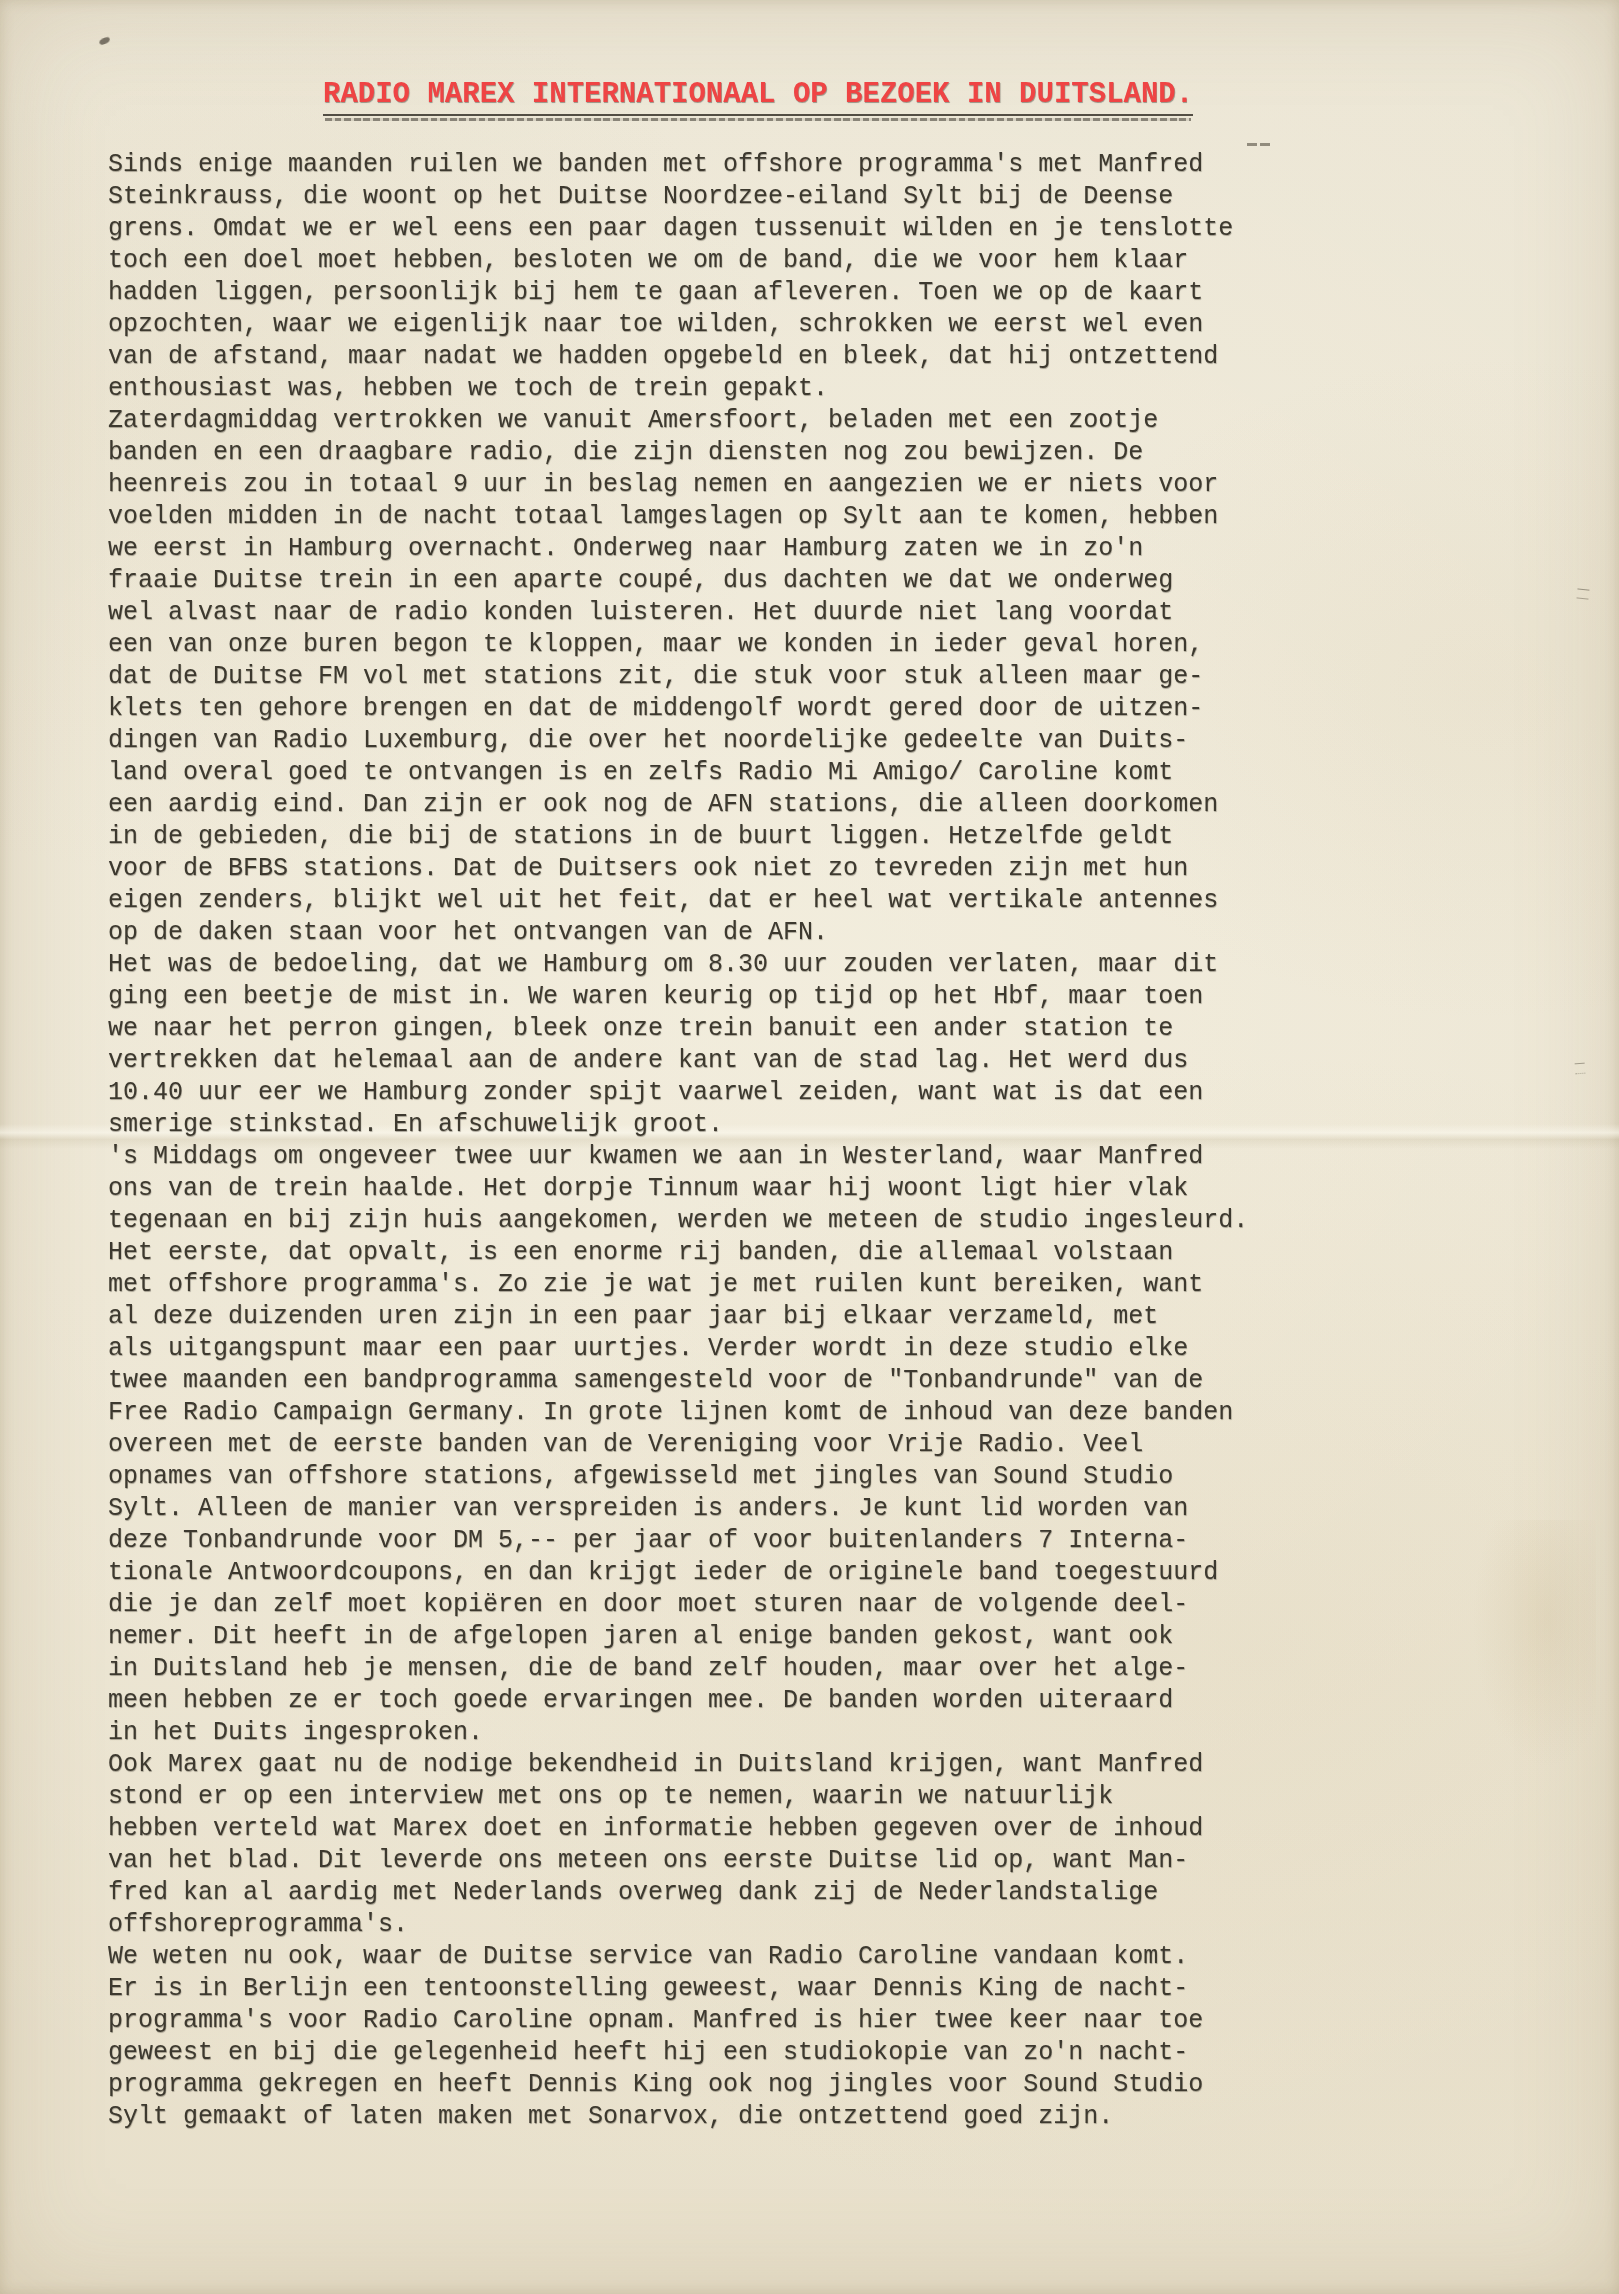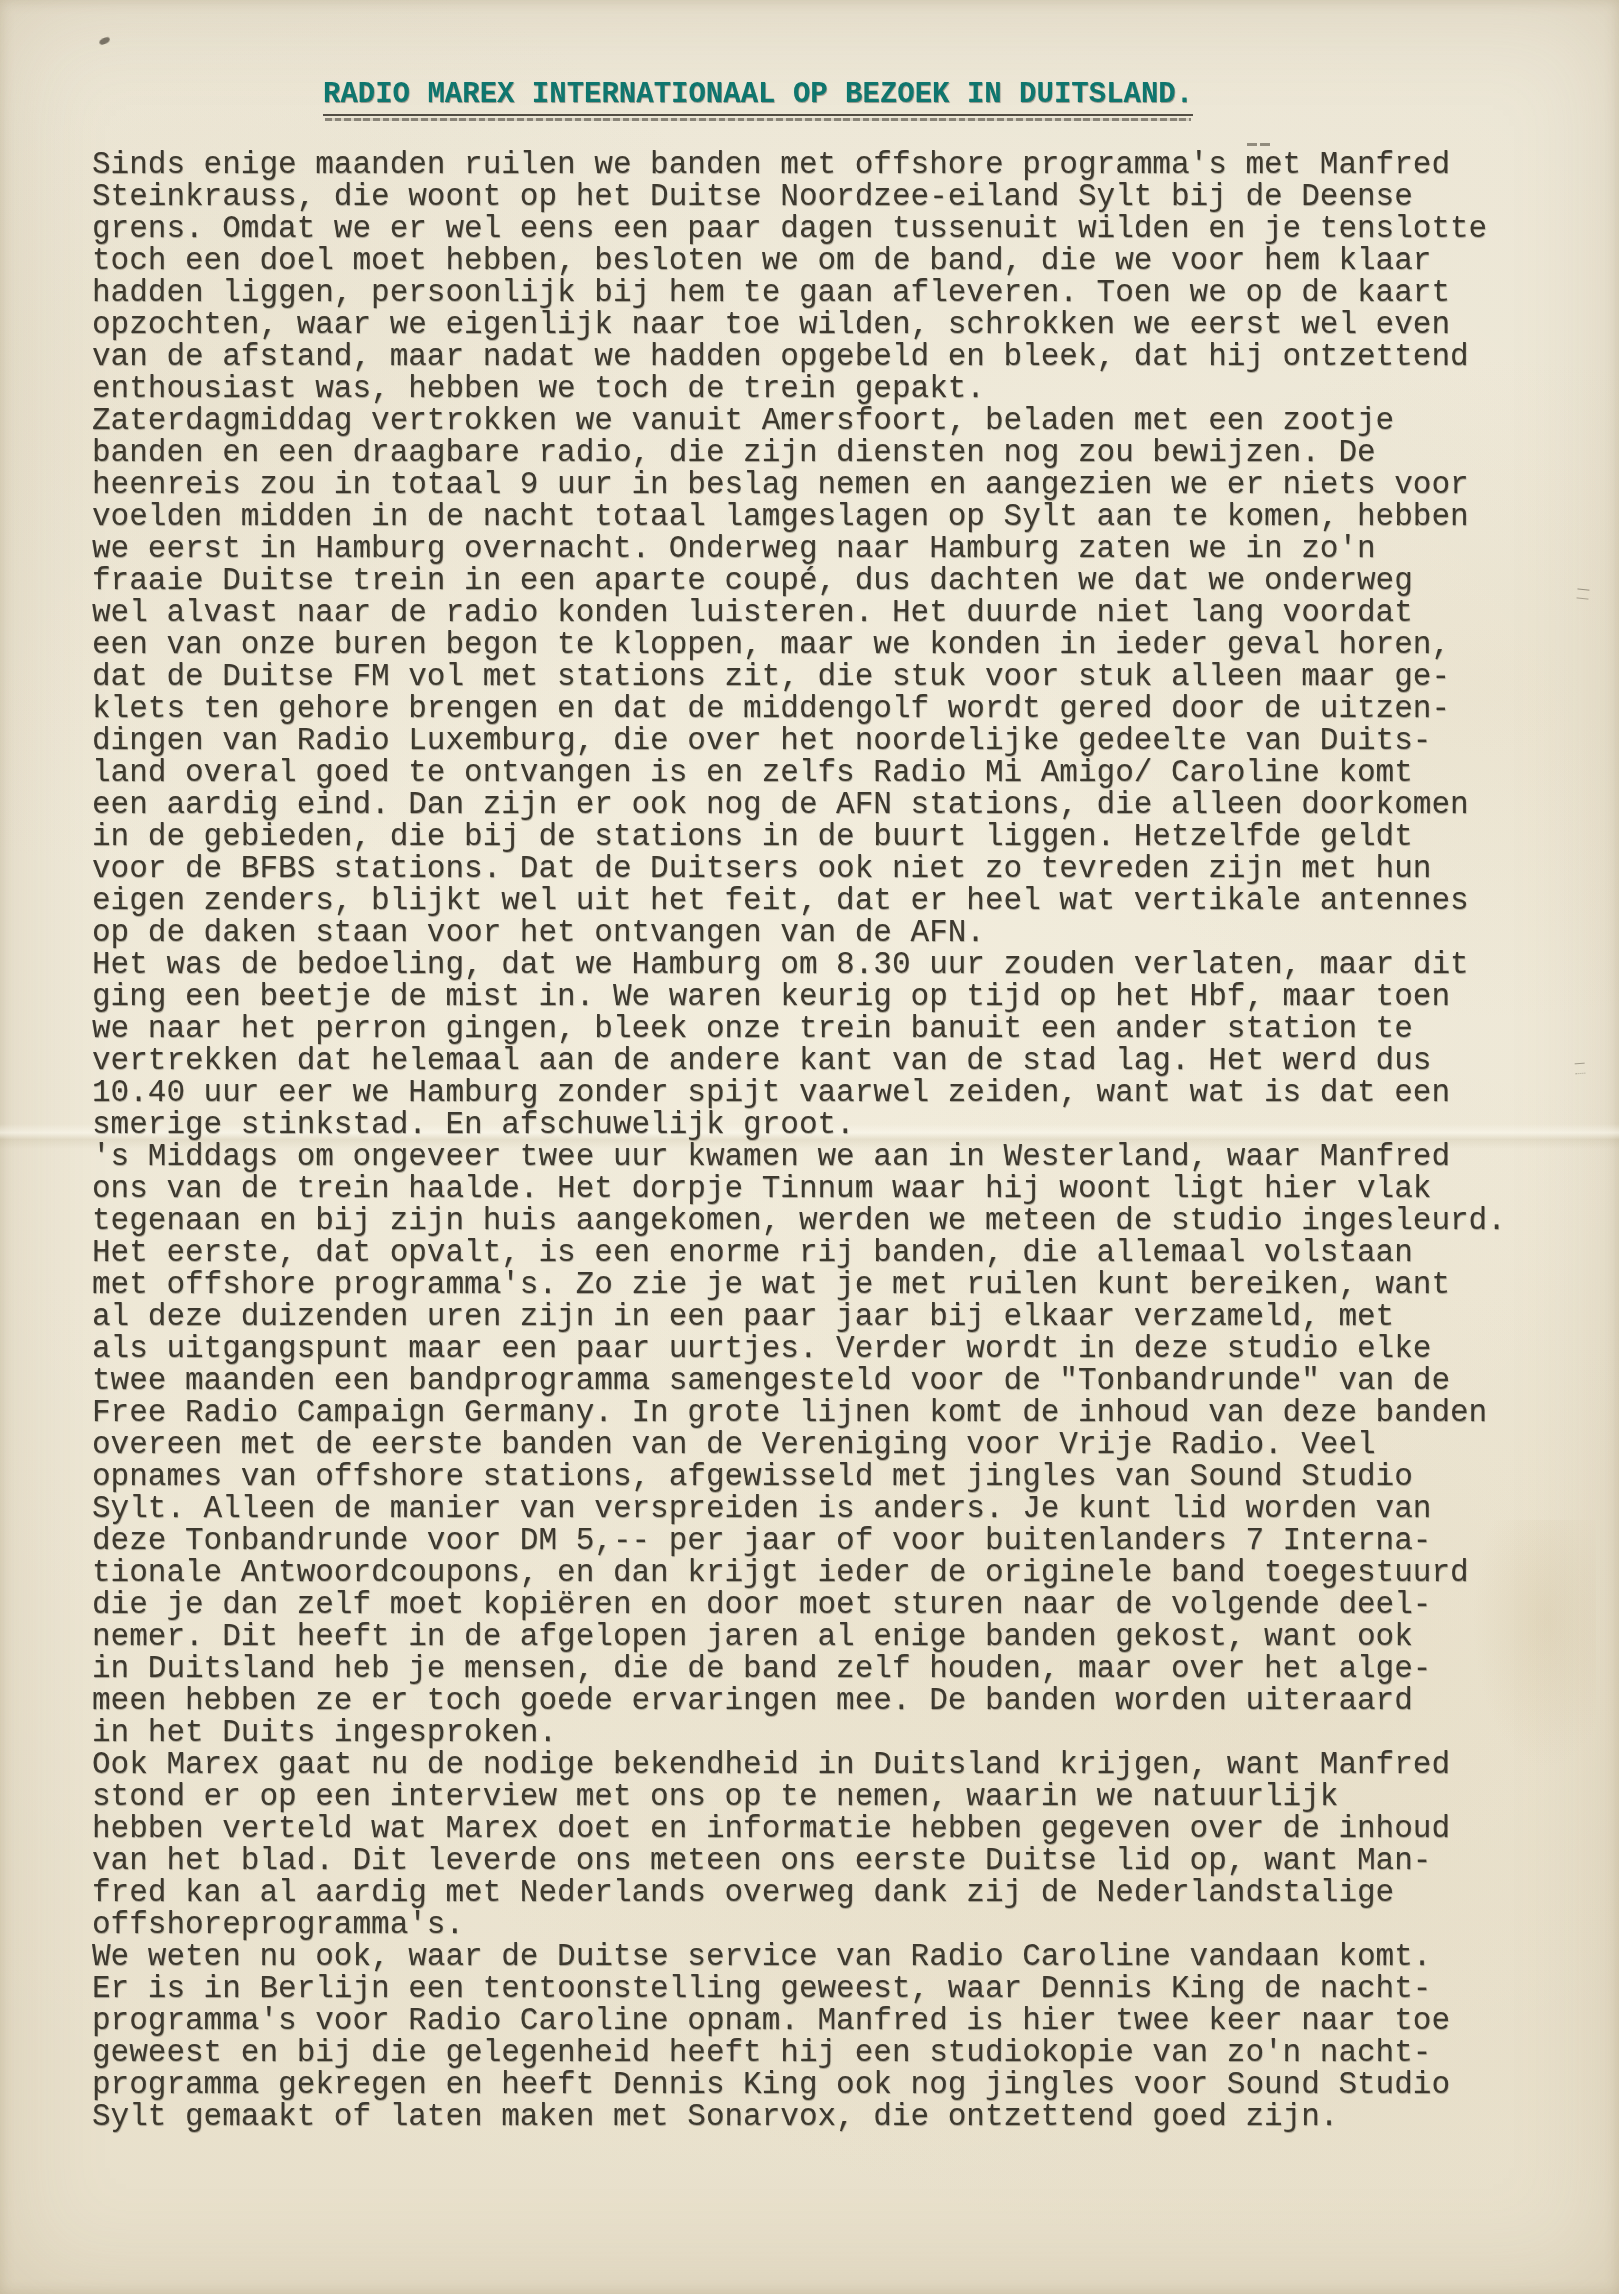--- a/index.html
+++ b/index.html
@@ -24,21 +24,21 @@
   }
 
   
   .title {
     position: absolute;
     left: 323px;
     top: 78px;
     font-size: 29px;
     font-weight: bold;
     letter-spacing: 0px;
-    color: #0f766e;
+    color: #ef4444;
     white-space: pre;
     padding-bottom: 2.9px;
     border-bottom: 2.4px solid rgba(55,50,42,0.85);
     text-shadow: 0.6px 0.6px 0.7px rgba(55,50,42,0.45);
   }
   .title::after {
     content: "";
     position: absolute;
     left: 1.9px;
     right: 1.9px;
@@ -46,24 +46,24 @@
     height: 2.9px;
     background: repeating-linear-gradient(90deg,
       rgba(55,50,42,0.55) 0 6.7px,
       rgba(55,50,42,0.12) 6.7px 9.6px);
     filter: blur(0.4px);
   }
 
   
   .doc-body {
     position: absolute;
-    left: 92px;
+    left: 108px;
     top: 149px;
     width: 1458px;
-    font-size: 31px;
+    font-size: 25px;
     line-height: 32px;
     color: #3d392f;
     text-shadow: 0.5px 0.6px 0.7px rgba(58,52,42,0.38);
   }
   .para {
     margin: 0;
     white-space: pre-wrap;
   }
 
   

